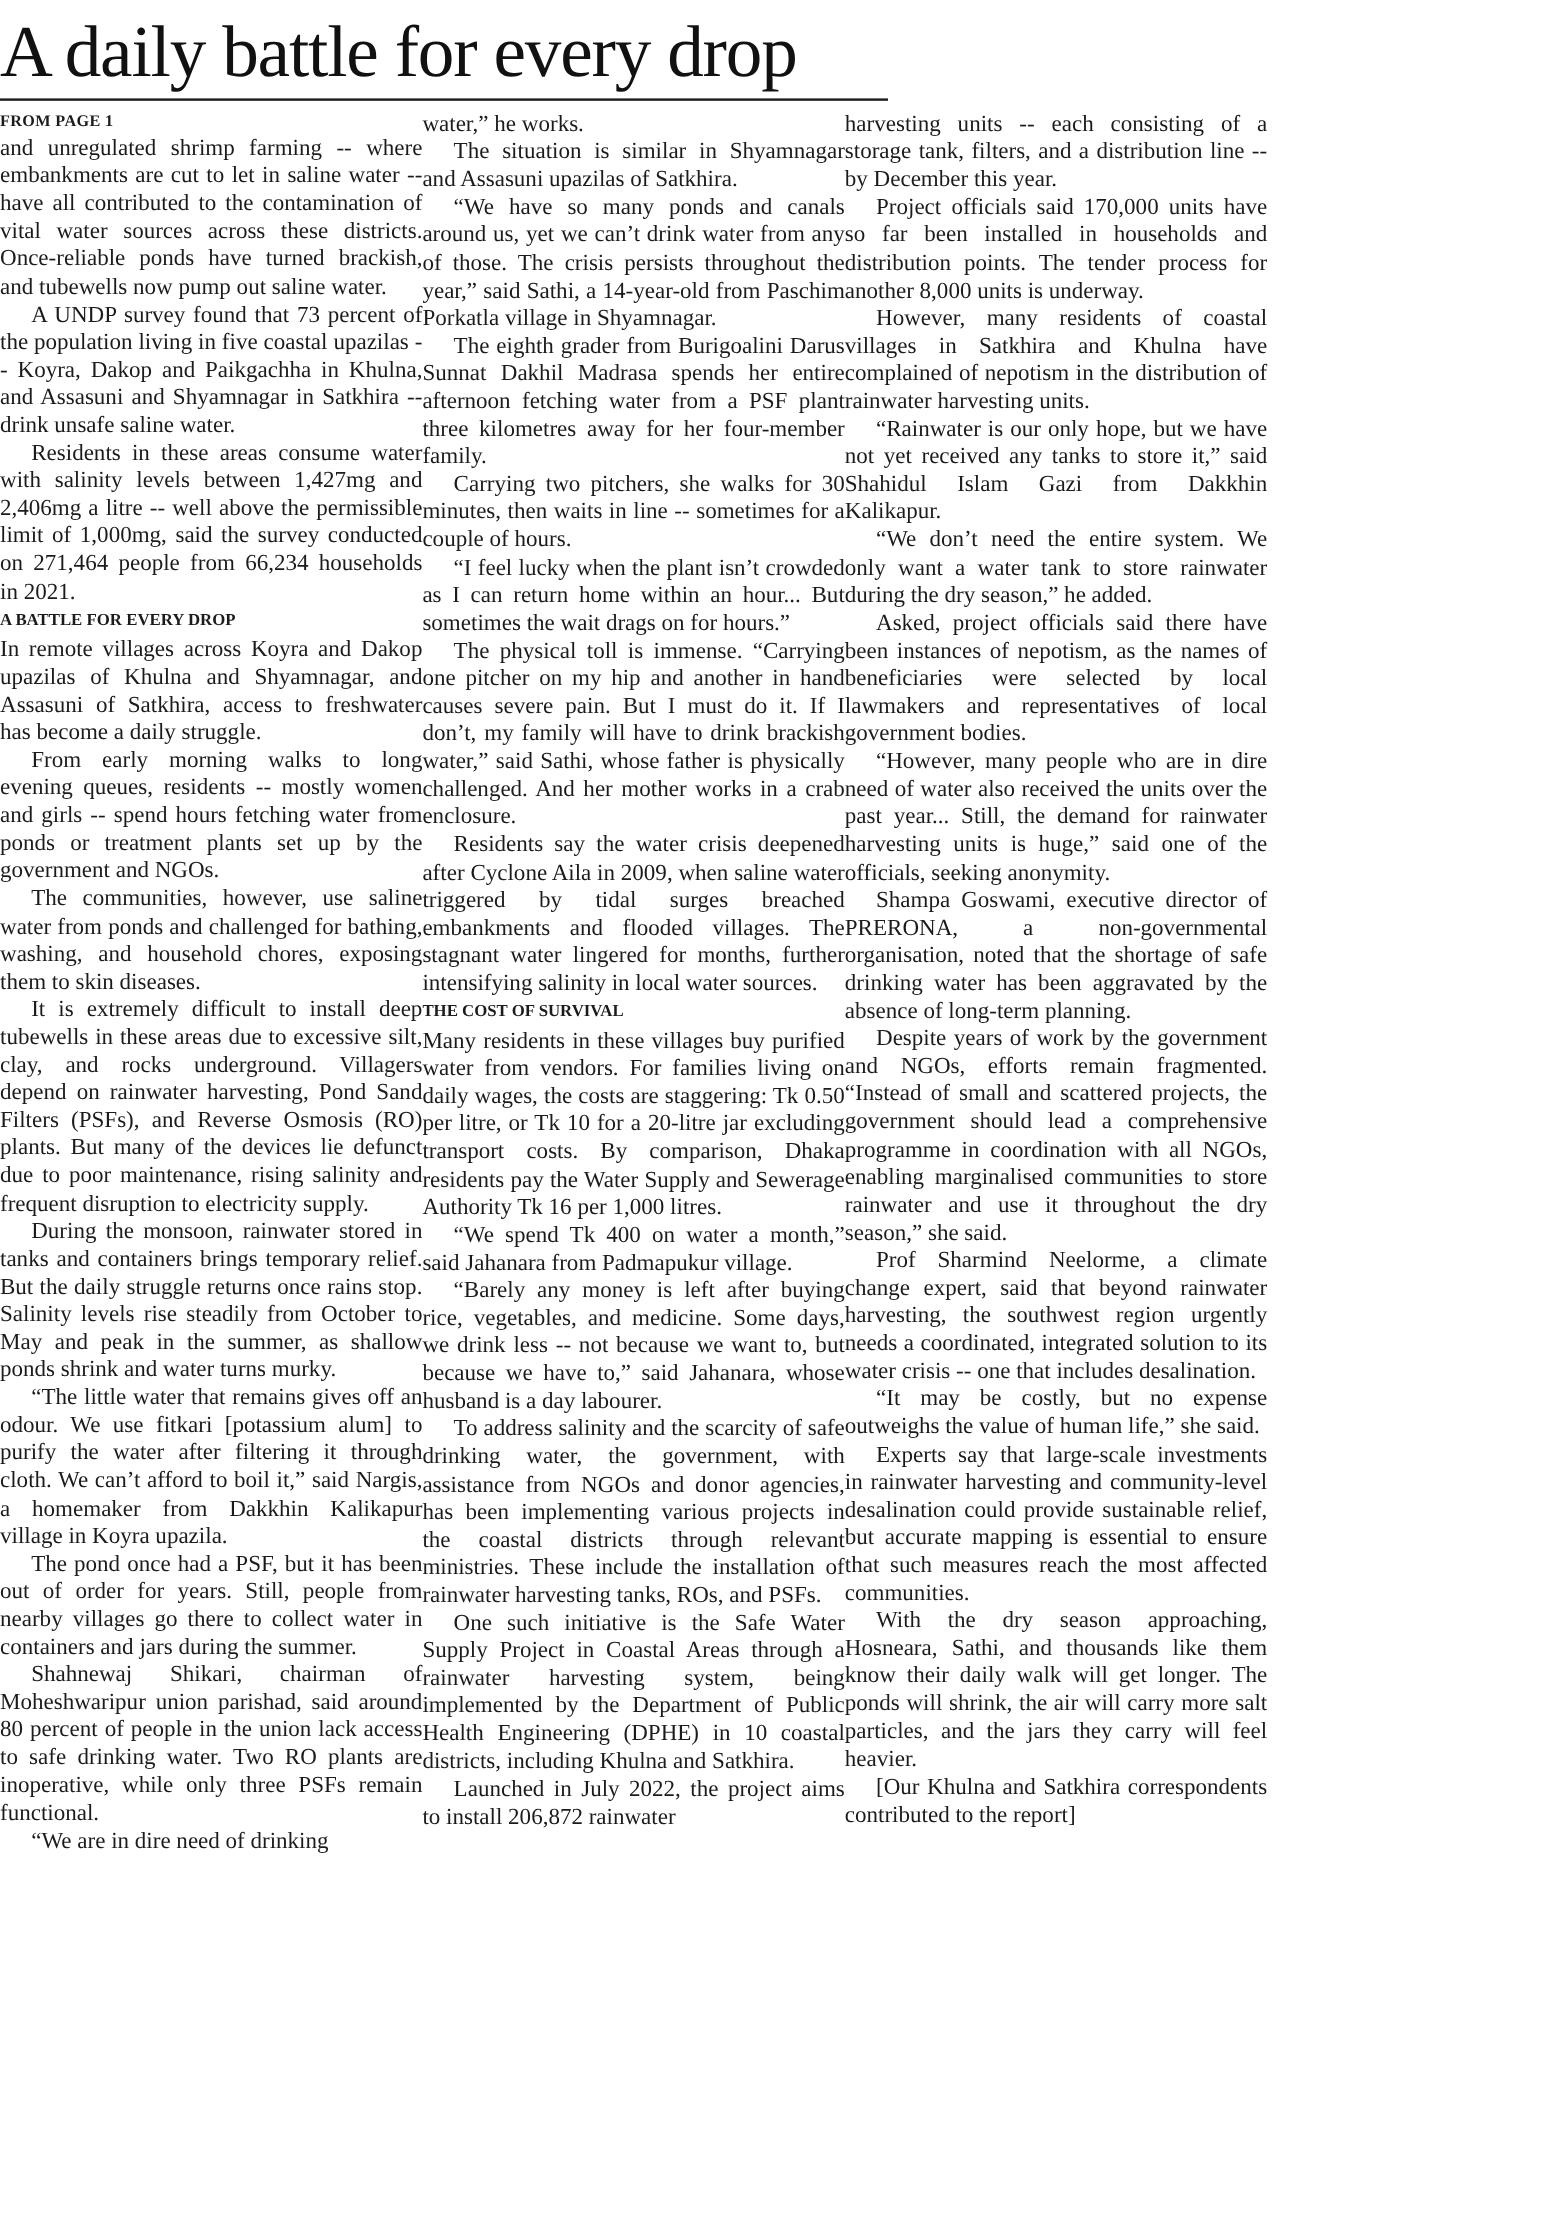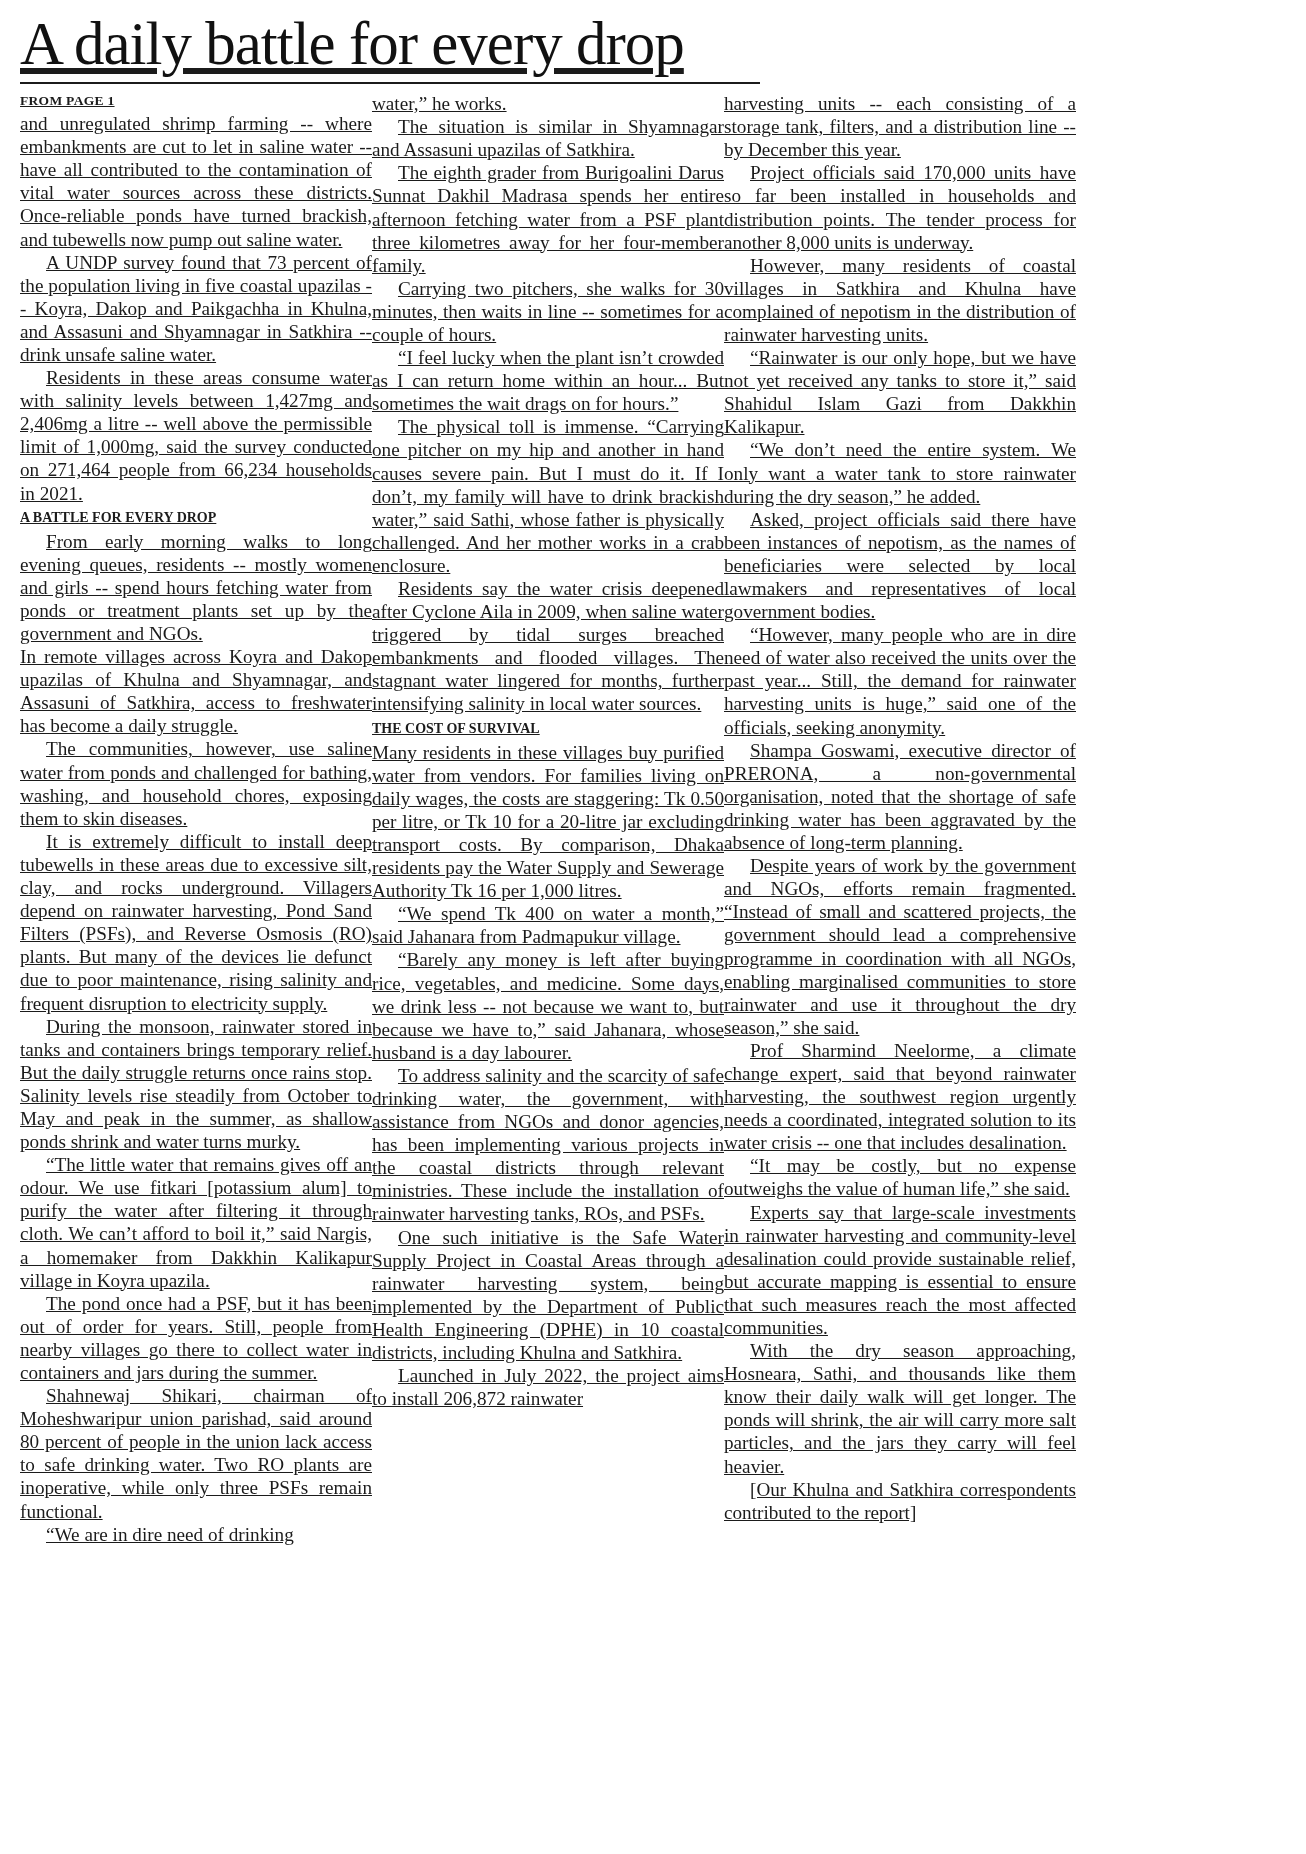--- a/index.html
+++ b/index.html
@@ -6,22 +6,21 @@
   html, body { margin: 0; padding: 0; }
   body {
     width: 1306px;
     min-height: 1854px;
     background: #ffffff;
     color: #1b1b1b;
     font-family: "Liberation Serif", "DejaVu Serif", serif;
   }
   .page {
     width: 1104px;
-    padding: 12px 0 0 20px;
-    text-decoration: underline;
+    padding: 12px 0 0 0;
   }
   .headline {
     margin: 0 0 6px 0;
     font-size: 61px;
     line-height: 1.05;
     font-weight: 500;
     letter-spacing: -1px;
     color: #111;
     font-family: "Liberation Serif", "DejaVu Serif", serif;
   }
@@ -69,33 +68,34 @@
     <div class="headline-rule"></div>
   </header>
 
   <div class="columns">
     <div class="col">
         <div class="kicker">FROM PAGE 1</div>
         <p class="para noindent">and unregulated shrimp farming -- where embankments are cut to let in saline water -- have all contributed to the contamination of vital water sources across these districts. Once-reliable ponds have turned brackish, and tubewells now pump out saline water.</p>
         <p class="para">A UNDP survey found that 73 percent of the population living in five coastal upazilas -- Koyra, Dakop and Paikgachha in Khulna, and Assasuni and Shyamnagar in Satkhira -- drink unsafe saline water.</p>
         <p class="para">Residents in these areas consume water with salinity levels between 1,427mg and 2,406mg a litre -- well above the permissible limit of 1,000mg, said the survey conducted on 271,464 people from 66,234 households in 2021.</p>
         <h3 class="section-heading">A BATTLE FOR EVERY DROP</h3>
+        <p class="para noindent">In remote villages across Koyra and Dakop upazilas of Khulna and Shyamnagar, and Assasuni of Satkhira, access to freshwater has become a daily struggle.</p>
         <p class="para">From early morning walks to long evening queues, residents -- mostly women and girls -- spend hours fetching water from ponds or treatment plants set up by the government and NGOs.</p>
-        <p class="para noindent">In remote villages across Koyra and Dakop upazilas of Khulna and Shyamnagar, and Assasuni of Satkhira, access to freshwater has become a daily struggle.</p>
         <p class="para">The communities, however, use saline water from ponds and challenged for bathing, washing, and household chores, exposing them to skin diseases.</p>
         <p class="para">It is extremely difficult to install deep tubewells in these areas due to excessive silt, clay, and rocks underground. Villagers depend on rainwater harvesting, Pond Sand Filters (PSFs), and Reverse Osmosis (RO) plants. But many of the devices lie defunct due to poor maintenance, rising salinity and frequent disruption to electricity supply.</p>
         <p class="para">During the monsoon, rainwater stored in tanks and containers brings temporary relief. But the daily struggle returns once rains stop. Salinity levels rise steadily from October to May and peak in the summer, as shallow ponds shrink and water turns murky.</p>
         <p class="para">“The little water that remains gives off an odour. We use fitkari [potassium alum] to purify the water after filtering it through cloth. We can’t afford to boil it,” said Nargis, a homemaker from Dakkhin Kalikapur village in Koyra upazila.</p>
         <p class="para">The pond once had a PSF, but it has been out of order for years. Still, people from nearby villages go there to collect water in containers and jars during the summer.</p>
         <p class="para">Shahnewaj Shikari, chairman of Moheshwaripur union parishad, said around 80 percent of people in the union lack access to safe drinking water. Two RO plants are inoperative, while only three PSFs remain functional.</p>
         <p class="para">“We are in dire need of drinking</p>
       </div>
     <div class="col">
         <p class="para noindent">water,” he works.</p>
         <p class="para">The situation is similar in Shyamnagar and Assasuni upazilas of Satkhira.</p>
+        <p class="para">“We have so many ponds and canals around us, yet we can’t drink water from any of those. The crisis persists throughout the year,” said Sathi, a 14-year-old from Paschim Porkatla village in Shyamnagar.</p>
         <p class="para">The eighth grader from Burigoalini Darus Sunnat Dakhil Madrasa spends her entire afternoon fetching water from a PSF plant three kilometres away for her four-member family.</p>
         <p class="para">Carrying two pitchers, she walks for 30 minutes, then waits in line -- sometimes for a couple of hours.</p>
         <p class="para">“I feel lucky when the plant isn’t crowded as I can return home within an hour... But sometimes the wait drags on for hours.”</p>
         <p class="para">The physical toll is immense. “Carrying one pitcher on my hip and another in hand causes severe pain. But I must do it. If I don’t, my family will have to drink brackish water,” said Sathi, whose father is physically challenged. And her mother works in a crab enclosure.</p>
         <p class="para">Residents say the water crisis deepened after Cyclone Aila in 2009, when saline water triggered by tidal surges breached embankments and flooded villages. The stagnant water lingered for months, further intensifying salinity in local water sources.</p>
         <h3 class="section-heading">THE COST OF SURVIVAL</h3>
         <p class="para noindent">Many residents in these villages buy purified water from vendors. For families living on daily wages, the costs are staggering: Tk 0.50 per litre, or Tk 10 for a 20-litre jar excluding transport costs. By comparison, Dhaka residents pay the Water Supply and Sewerage Authority Tk 16 per 1,000 litres.</p>
         <p class="para">“We spend Tk 400 on water a month,” said Jahanara from Padmapukur village.</p>
         <p class="para">“Barely any money is left after buying rice, vegetables, and medicine. Some days, we drink less -- not because we want to, but because we have to,” said Jahanara, whose husband is a day labourer.</p>
         <p class="para">To address salinity and the scarcity of safe drinking water, the government, with assistance from NGOs and donor agencies, has been implementing various projects in the coastal districts through relevant ministries. These include the installation of rainwater harvesting tanks, ROs, and PSFs.</p>

